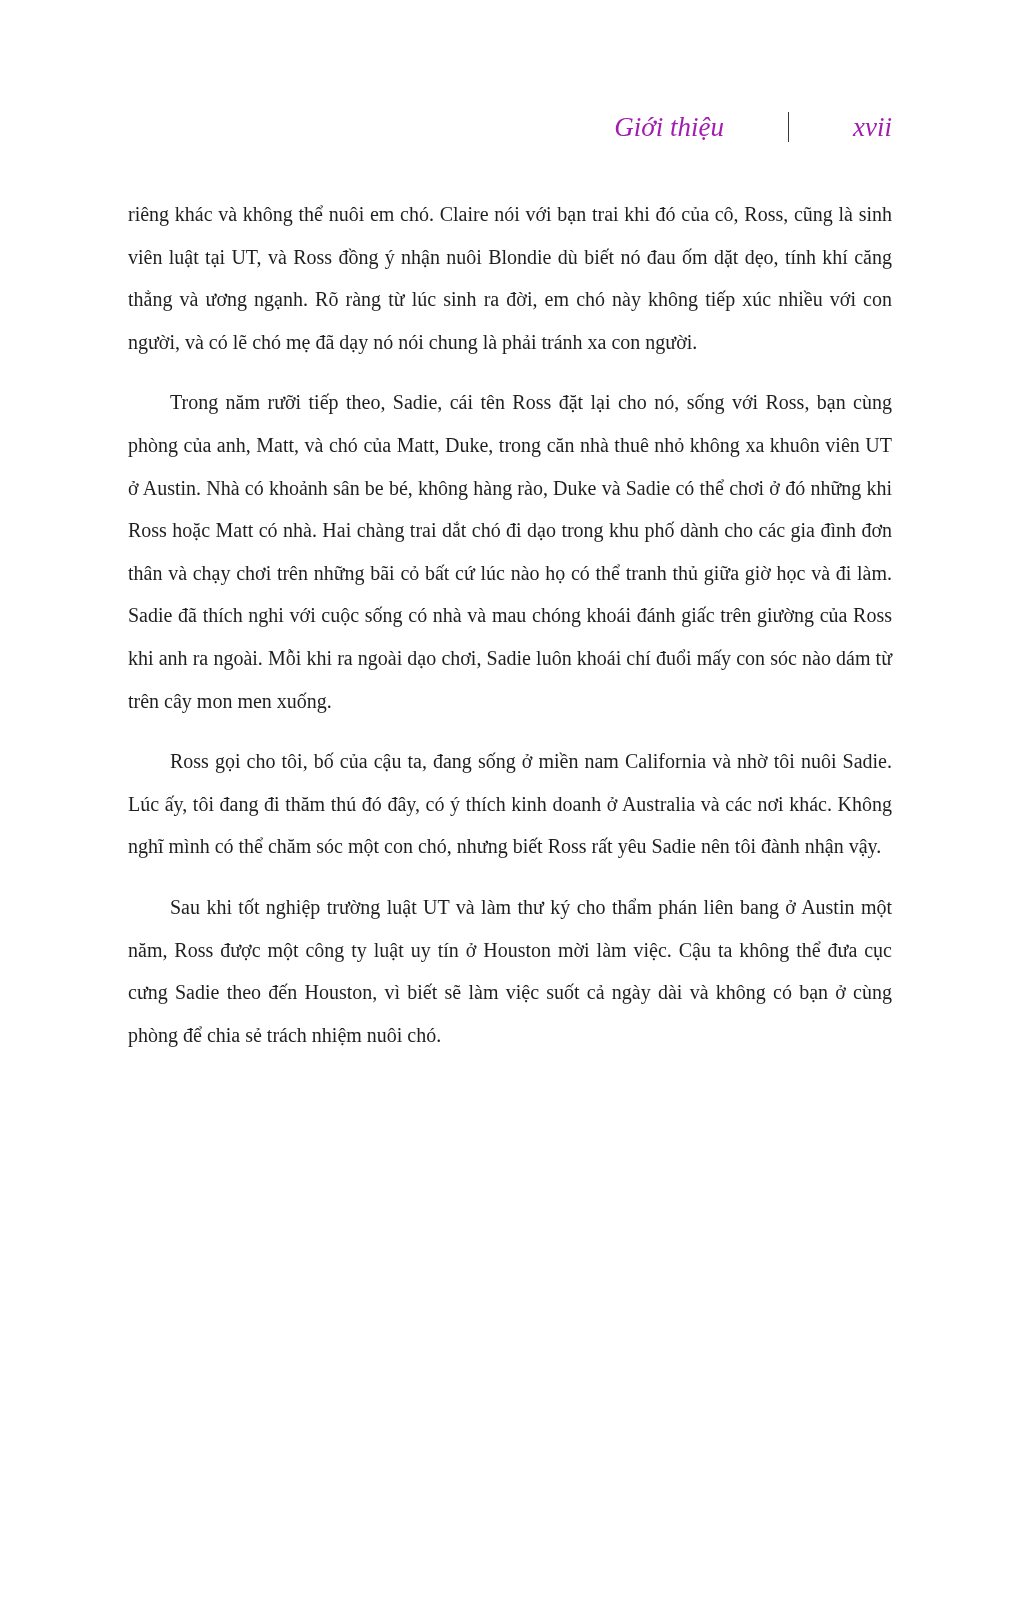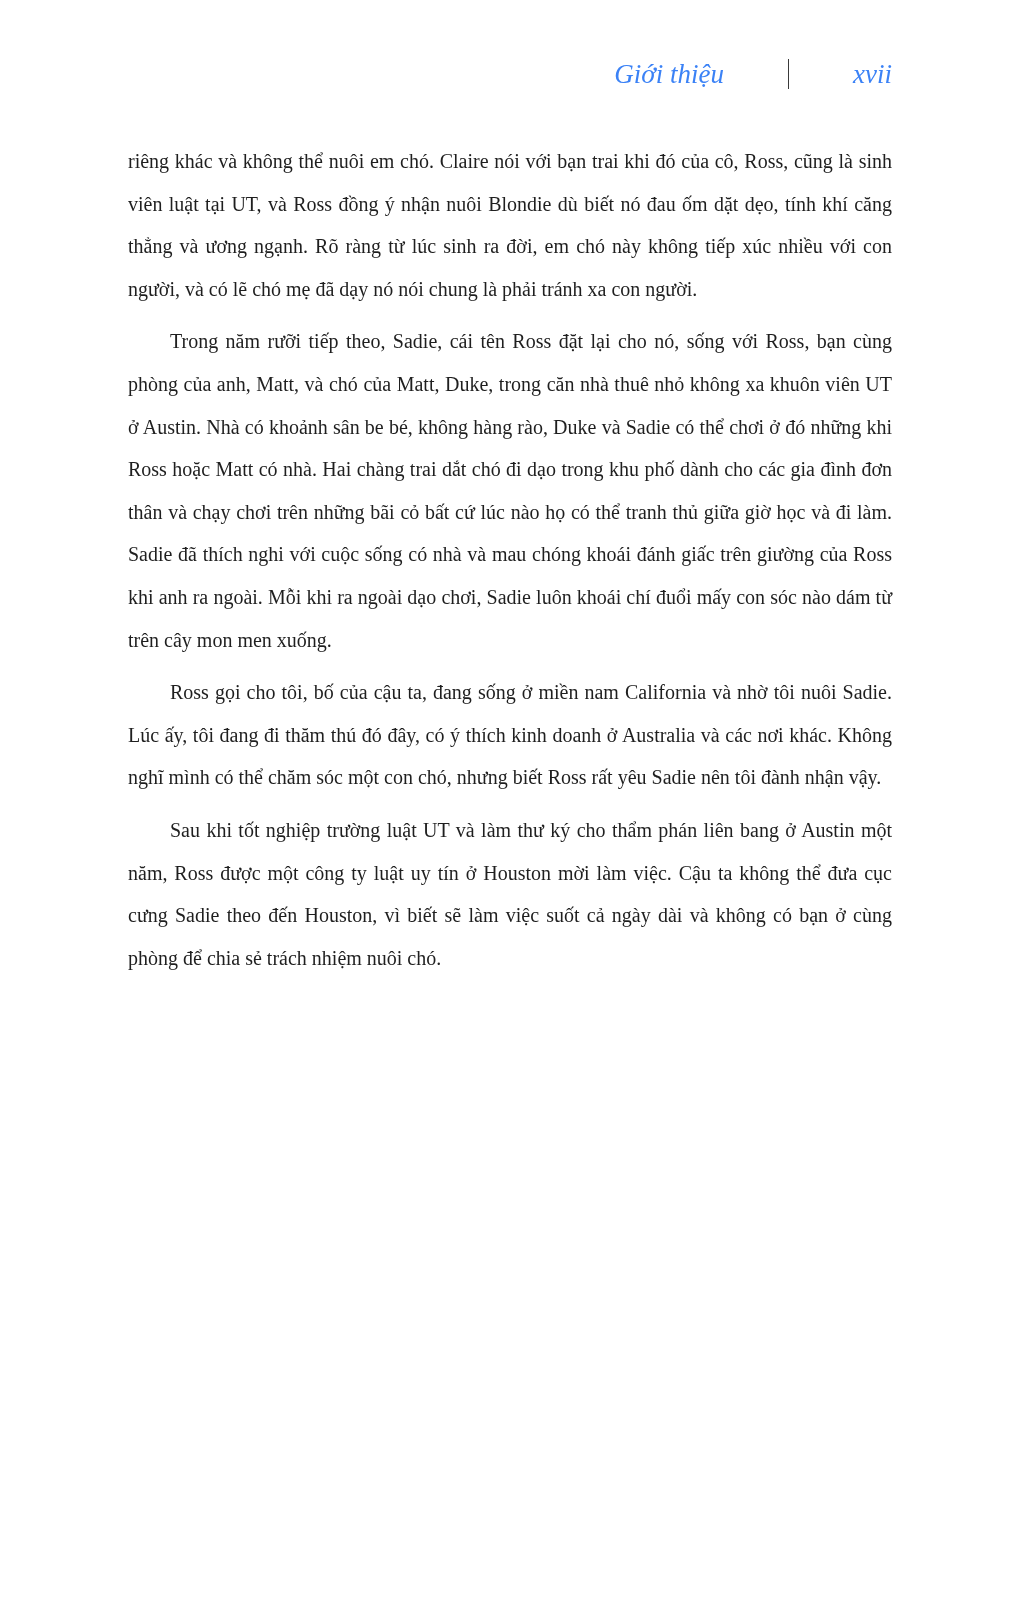--- a/index.html
+++ b/index.html
@@ -17,28 +17,28 @@
     color: #1f1f1f;
     overflow: hidden;
   }
   .page-inner {
     position: absolute;
     left: 128px;
     top: 0;
     width: 764px;
   }
   .running-head {
-    margin-top: 58px;
+    margin-top: 111px;
     display: flex;
     justify-content: flex-end;
     align-items: center;
     font-style: italic;
     font-size: 27px;
     line-height: 32px;
-    color: #3b82f6;
+    color: #a21caf;
     gap: 28px;
   }
   .running-head .sep {
     display: inline-block;
     width: 1px;
     height: 30px;
     background: #3a3a3a;
     margin: 0 36px;
   }
   .body-text {
@@ -46,21 +46,21 @@
     font-size: 20px;
     line-height: 42.6px;
     text-align: justify;
     color: #1f1f1f;
   }
   .body-text p {
     margin: 0;
     padding: 0;
   }
   .body-text p + p {
-    margin-top: 10px;
+    margin-top: 18px;
   }
   .body-text p.indent {
     text-indent: 42px;
   }
 </style>
 </head>
 <body>
 
 <div class="book-page">
   <div class="page-inner">

